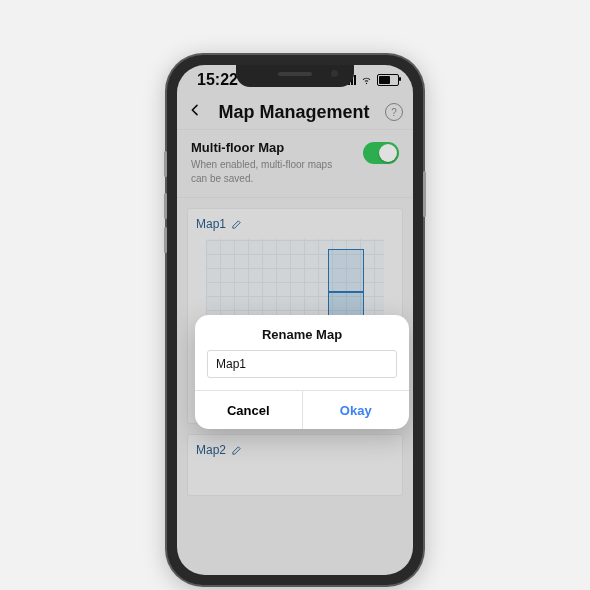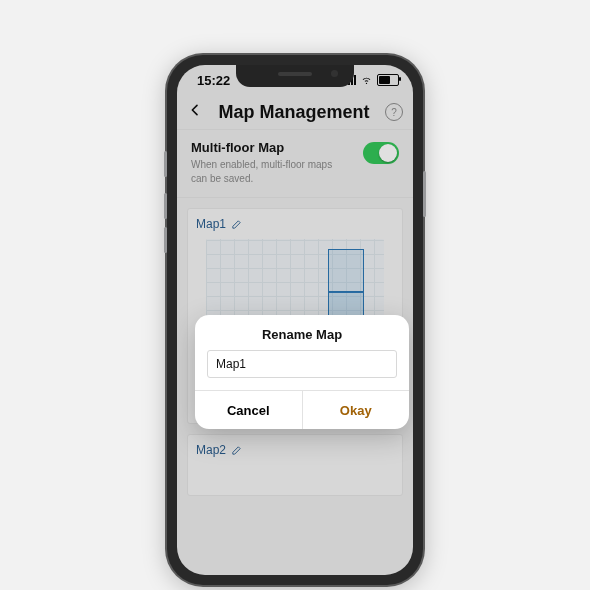--- a/index.html
+++ b/index.html
@@ -9,21 +9,21 @@
   .phone{position:absolute;left:167px;top:55px;width:256px;height:530px;border-radius:36px;background:#292929;box-shadow:0 0 0 2px #5a5a5a, 0 4px 24px rgba(0,0,0,.25);}  
   .phone:before,.phone:after{content:"";position:absolute;background:#98999b;border-radius:2px;}
   .phone:before{left:-3px;top:96px;width:3px;height:26px;box-shadow:0 42px 0 #98999b,0 76px 0 #98999b;}
   .phone:after{right:-3px;top:116px;width:3px;height:46px;}
   .screen{position:absolute;inset:10px;border-radius:28px;background:#ededed;overflow:hidden;}
   
   .notch{position:absolute;top:0;left:50%;transform:translateX(-50%);width:118px;height:22px;background:#292929;border-bottom-left-radius:14px;border-bottom-right-radius:14px;z-index:30;}
   .notch .speaker{position:absolute;top:7px;left:50%;transform:translateX(-50%);width:34px;height:4px;background:#444;border-radius:3px;}
   .notch .cam{position:absolute;top:5px;right:16px;width:7px;height:7px;border-radius:50%;background:#3a3a3a;}
   
-  .status{position:absolute;top:0;left:0;right:0;height:30px;display:flex;align-items:center;justify-content:space-between;padding:0 12px;font-size:13px;font-weight:600;color:#0a0a0a;z-index:20;}
+  .status{position:absolute;top:0;left:0;right:0;height:30px;display:flex;align-items:center;justify-content:space-between;padding:0 12px;font-size:16px;font-weight:600;color:#0a0a0a;z-index:20;}
   .status .time{margin-left:8px;}
   .status .right{display:flex;align-items:center;gap:4px;margin-right:2px;}
   .sig{display:flex;align-items:flex-end;gap:1px;}
   .sig i{width:2px;background:#0a0a0a;display:block;}
   .sig i:nth-child(1){height:4px}.sig i:nth-child(2){height:6px}.sig i:nth-child(3){height:8px}.sig i:nth-child(4){height:10px}
   .wifi{width:13px;height:10px;}
   .batt{width:20px;height:10px;border:1px solid #0a0a0a;border-radius:2px;position:relative;}
   .batt:after{content:"";position:absolute;right:-3px;top:2px;width:2px;height:4px;background:#0a0a0a;border-radius:1px;}
   .batt i{position:absolute;left:1px;top:1px;bottom:1px;width:11px;background:#0a0a0a;border-radius:1px;}
   
@@ -55,21 +55,21 @@
   .path2{position:absolute;right:36px;top:140px;width:42px;height:2px;background:#2c78b6;}
   .blob{position:absolute;left:66px;bottom:30px;width:34px;height:40px;background:#e7d77a;border-radius:8px 6px 14px 10px;opacity:.8;}
   
   .dim{position:absolute;inset:0;background:rgba(0,0,0,.12);z-index:40;}
   .modal{position:absolute;left:18px;right:4px;top:250px;background:#fff;border-radius:14px;z-index:50;box-shadow:0 8px 28px rgba(0,0,0,.22);}  
   .m-title{text-align:center;font-size:13px;font-weight:600;padding:12px 0 8px;color:#111;}
   .m-body{padding:0 12px 12px;}
   .m-body input{width:100%;box-sizing:border-box;height:28px;border:1px solid #d8d8d8;border-radius:3px;padding:0 8px;font-size:12px;color:#111;outline:none;}
   .m-btns{display:flex;border-top:1px solid #e2e2e2;}
   .m-btns button{flex:1;background:none;border:none;height:38px;font-size:13px;font-weight:600;color:#000000;cursor:pointer;}
-  .m-btns button.ok{color:#a16207;}
+  .m-btns button.ok{color:#3b82f6;}
   .m-btns .sep{width:1px;background:#e2e2e2;}
 </style>
 </head>
 <body>
 <div class="canvas">
 
 <div class="phone">
   <div class="screen">
     <div class="notch">
           <span class="speaker"></span>

